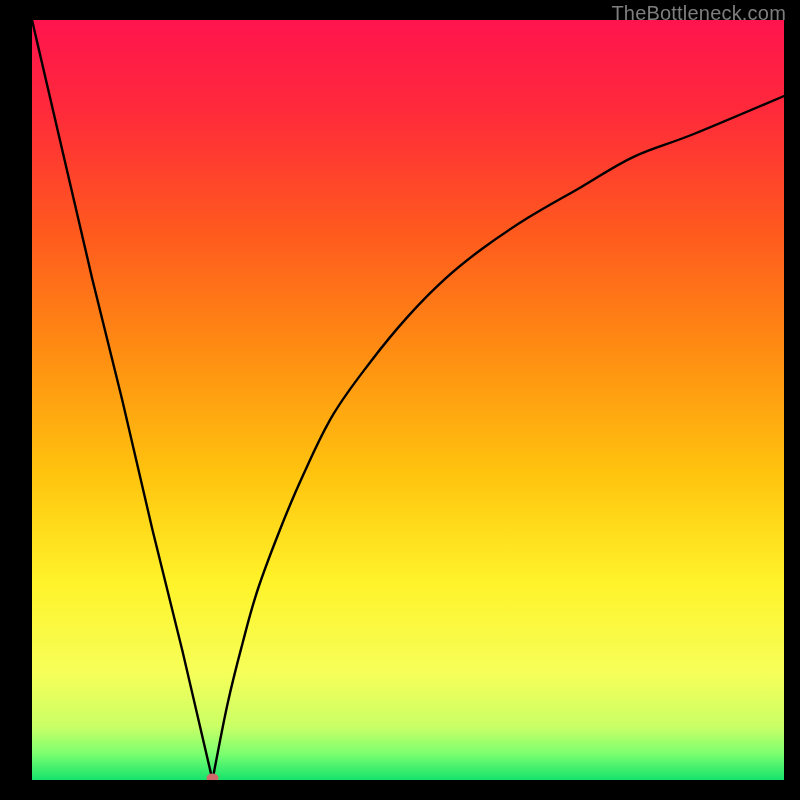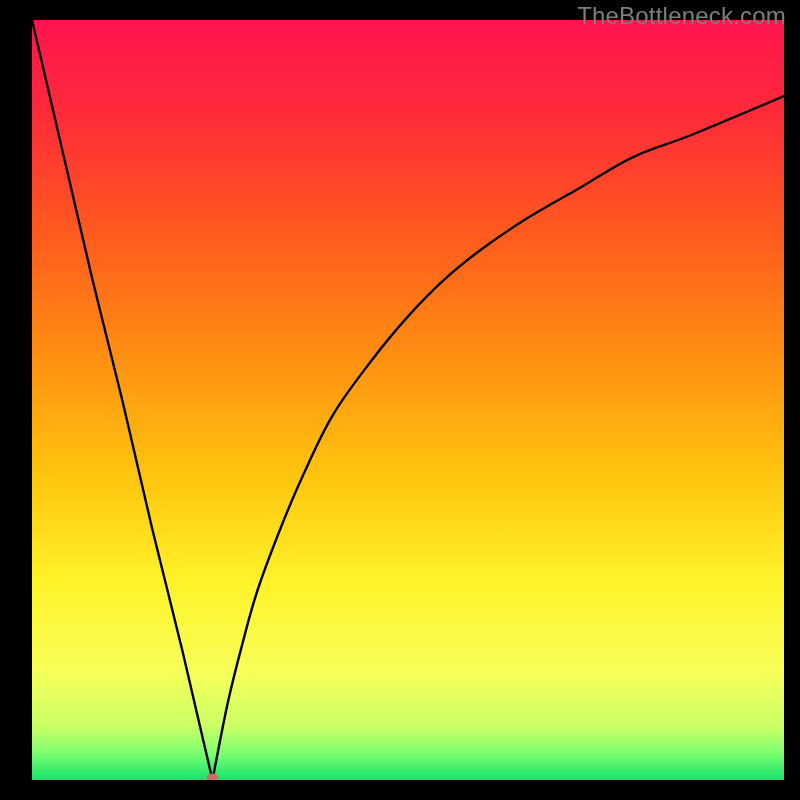--- a/index.html
+++ b/index.html
@@ -19,21 +19,21 @@
     height: 800px;
     background: #000;
   }
   .plot {
     position: absolute;
     box-sizing: border-box;
   }
   .watermark {
     position: absolute;
     color: #7e7e7e;
-    font-size: 24px;
+    font-size: 20px;
     font-weight: 500;
     letter-spacing: 0.2px;
     user-select: none;
   }
   svg {
     display: block;
   }
 </style>
 </head>
 <body>

